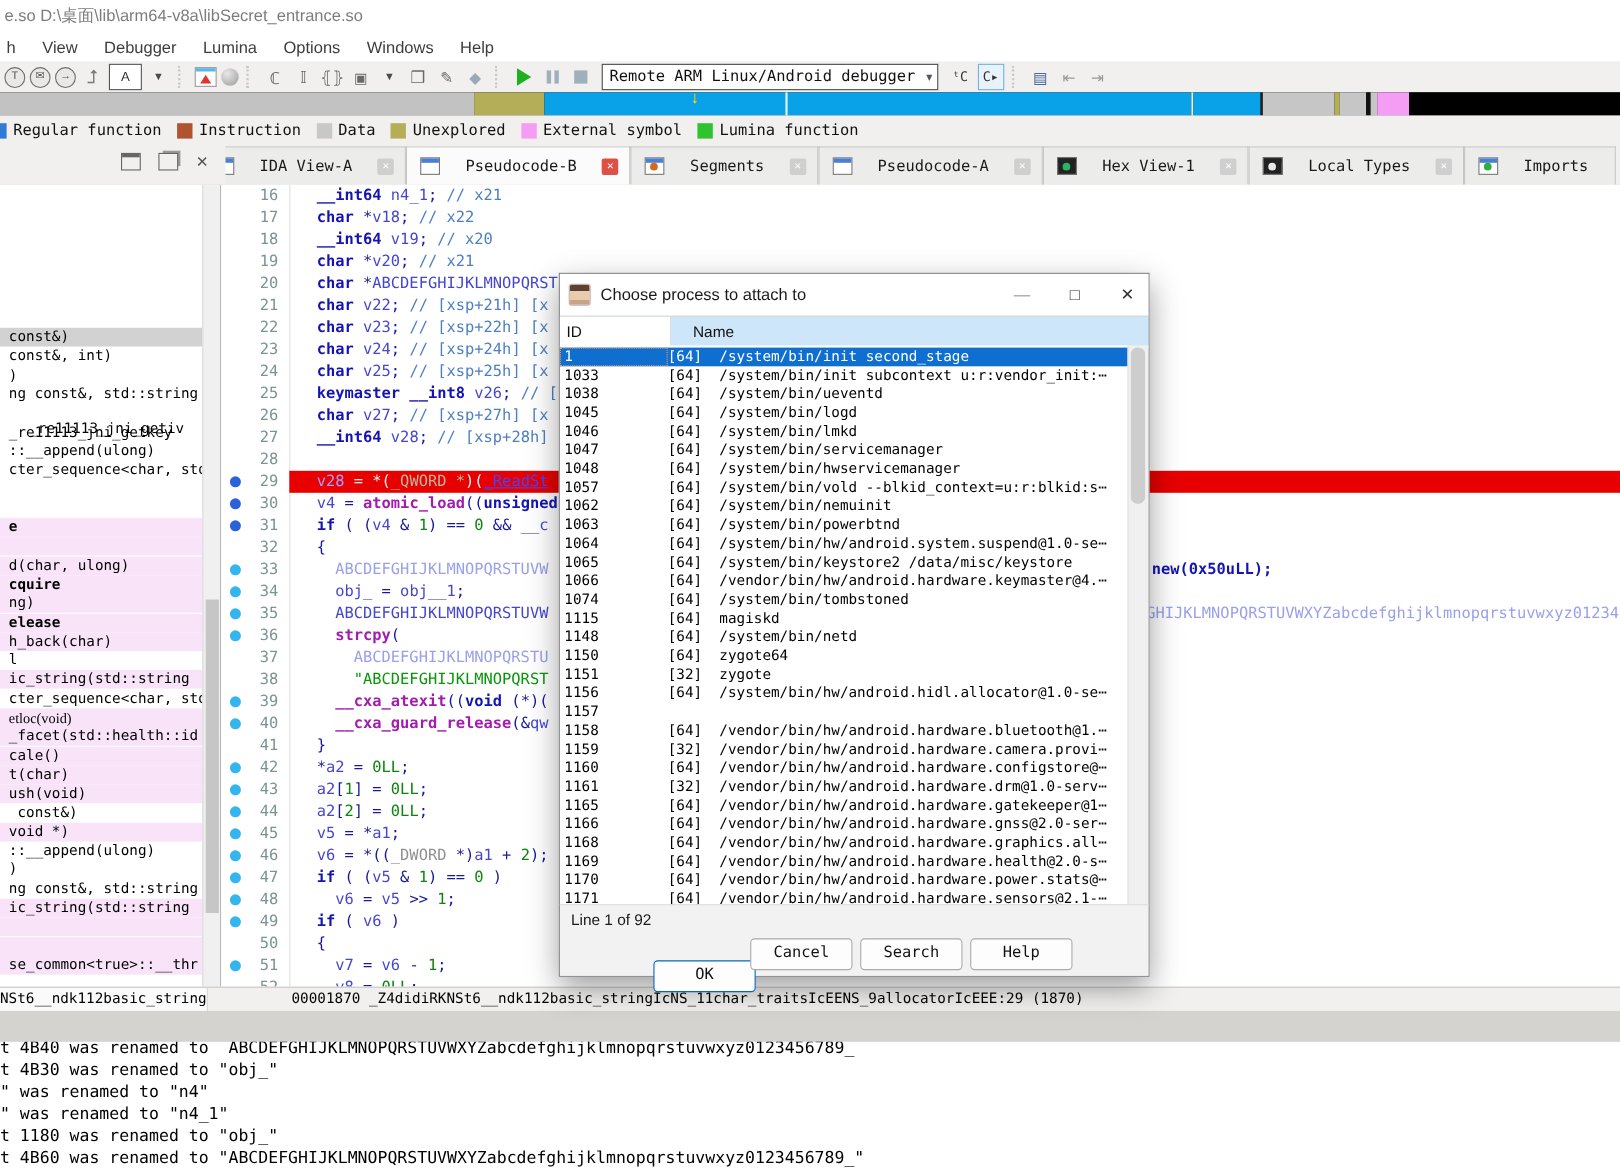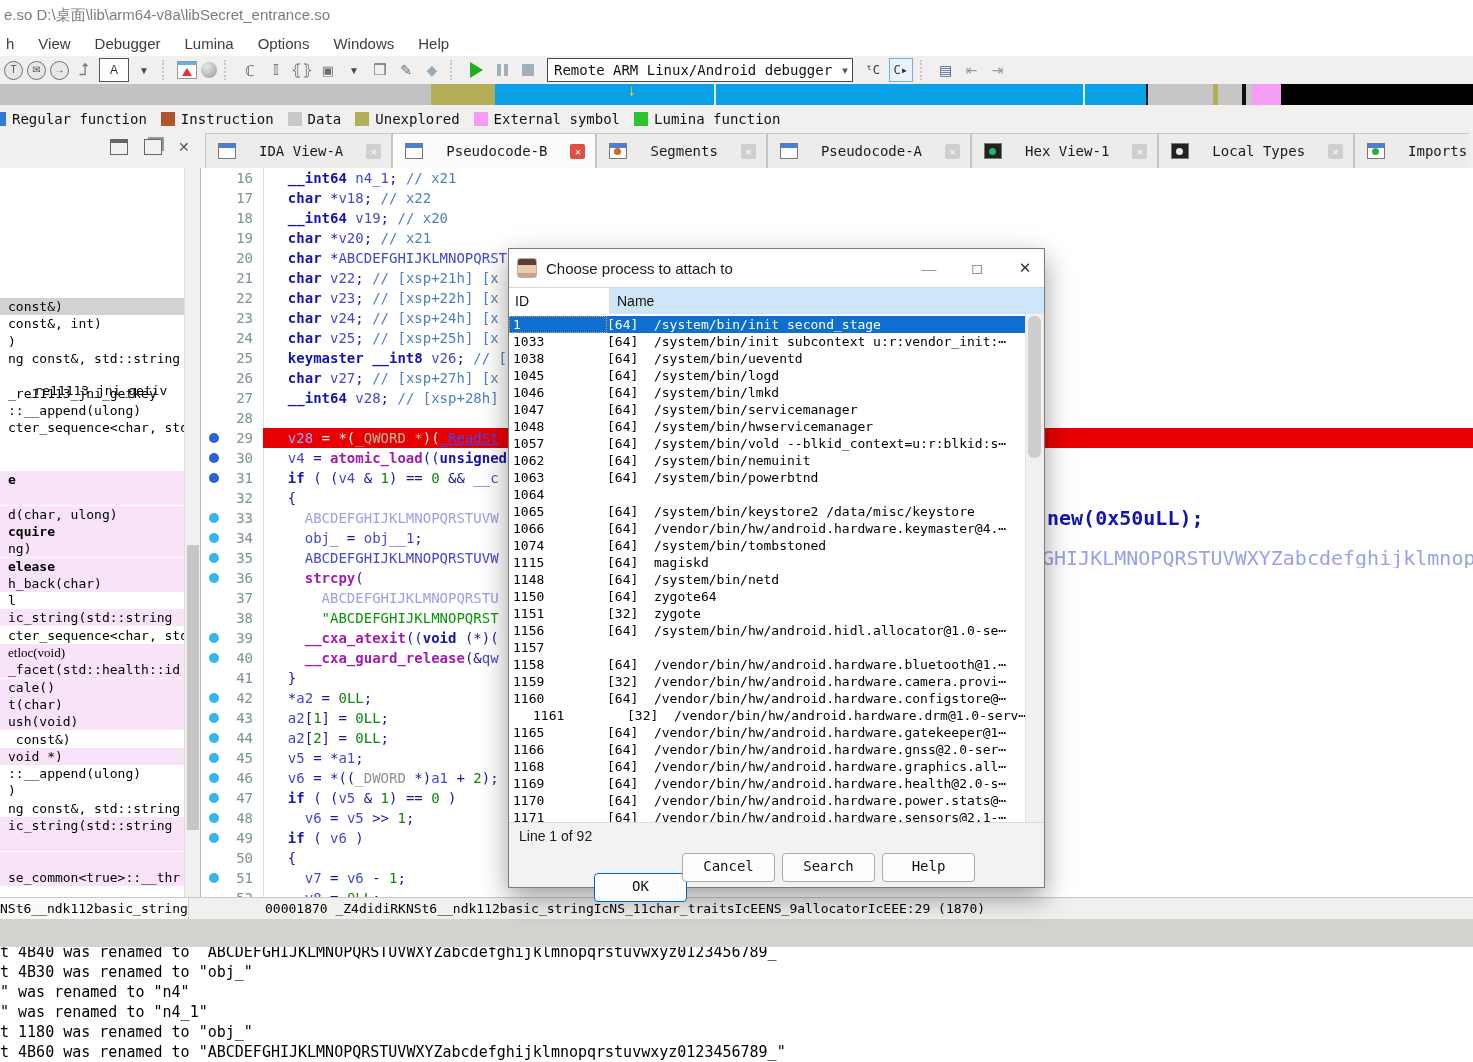--- a/index.html
+++ b/index.html
@@ -55,21 +55,21 @@
 
   
   #tabbar{position:absolute;left:0;top:133px;width:100%;height:35px;background:#f1f0ef;
           border-bottom:1px solid #c6c5c4;}
   #panelbtns{position:absolute;left:110px;top:6px;display:flex;gap:16px;align-items:center;}
   .pb{width:16px;height:14px;position:relative;color:#555;}
   .pb-float{border:1.5px solid #666;}
   .pb-float:before{content:"";position:absolute;left:0;right:0;top:0;height:3px;background:#666;}
   .pb-rest{border:1.5px solid #666;box-shadow:3px -3px 0 -1px #999;}
   .pb-x{font-size:14px;line-height:14px;text-align:center;width:auto;}
-  #tabs{position:absolute;left:205px;top:0;right:4px;height:35px;display:flex;overflow:hidden;}
+  #tabs{position:absolute;left:205px;top:0;right:4px;height:35px;display:flex;overflow:hidden;justify-content:flex-end;}
   .tab{display:flex;align-items:center;gap:9px;padding:0 10px 0 12px;height:34px;background:#ececeb;
        border:1px solid #c6c5c4;border-bottom:none;font-family:"DejaVu Sans Mono",monospace;
        font-size:14px;color:#1a1a1a;white-space:nowrap;}
   .tab.active{background:#fbfbfb;}
   .tab .ticon{width:16px;height:14px;border:1px solid #777;background:#fff;position:relative;flex:0 0 auto;}
   .tab .ticon:before{content:"";position:absolute;left:0;right:0;top:0;height:4px;background:#4a7fd4;}
   .tab .ticon.dark{background:#222;}
   .tab .ticon.dark:before{background:#222;}
   .tab .ticon .dot{position:absolute;left:4px;top:4px;width:7px;height:7px;border-radius:50%;}
   .tab .tclose{width:15px;height:15px;border-radius:2px;background:#cfcfcf;color:#fff;font-size:10px;
@@ -105,21 +105,21 @@
   .cp{color:#18189e;}
   .cc{color:#4e80c0;}
   .cn{color:#0d840d;}
   .ct{color:#909090;}
   .cs{color:#0a960a;}
   .cl{color:#9aa0ea;}
   .rv{color:#a0a0ff;}
   .rw{color:#efefef;}
   .rg{color:#b8b89e;}
   .rb{color:#4444ff;text-decoration:underline;}
-  .frag{position:absolute;font-family:"DejaVu Sans Mono",monospace;font-size:20px;line-height:20px;
+  .frag{position:absolute;font-family:"DejaVu Sans Mono",monospace;font-size:14px;line-height:20px;
         white-space:pre;z-index:1;}
 
   
   #statusbar{position:absolute;left:0;top:897px;width:100%;height:22px;background:#f1f0ef;
              border-top:1px solid #c9c9c9;overflow:hidden;}
   #status-left{position:absolute;left:0;top:0;width:188px;height:22px;background:#fafafa;
                font-family:"DejaVu Sans Mono",monospace;font-size:13px;line-height:21px;color:#000;
                border-right:1px solid #d5d5d5;white-space:nowrap;overflow:hidden;}
   #status-addr{position:absolute;left:265px;top:0;height:22px;font-family:"DejaVu Sans Mono",monospace;
                font-size:13px;line-height:21px;color:#000;white-space:nowrap;}
@@ -136,21 +136,21 @@
                 align-items:center;padding-left:8px;font-size:15px;color:#1a1a1a;}
   #dlg-icon{width:18px;height:18px;border-radius:3px;margin-right:9px;border:1px solid #caa;
         background:linear-gradient(180deg,#5d4032 0 32%,#e9cbae 32% 76%,#c5a487 76%);}
   #dlg-controls{position:absolute;right:8px;top:0;height:38px;display:flex;align-items:center;gap:26px;}
   .dlg-ctl{width:22px;text-align:center;font-size:15px;color:#333;}
   .dlg-ctl.min{color:#999;}
   #dlg-header{position:absolute;left:0;top:38px;right:0;height:27px;background:#cde6f9;
               border-top:1px solid #d8d8d8;border-bottom:1px solid #e3eef8;display:flex;
               font-size:14px;color:#111;line-height:26px;}
   #col-id{width:94px;background:#fff;padding-left:6px;border-right:1px solid #dcdcdc;}
-  #col-name{flex:1;padding-left:7px;}
+  #col-name{flex:1;padding-left:20px;}
   #proclist{position:absolute;left:0;top:65px;width:517px;height:509px;overflow:hidden;background:#fff;}
   .prow{position:absolute;left:0;width:517px;height:17px;font-family:"DejaVu Sans Mono",monospace;
         font-size:13px;line-height:17px;color:#000;white-space:pre;display:flex;}
   .prow .pid{width:94px;padding-left:4px;flex:0 0 auto;}
   .prow .pname{flex:1;overflow:hidden;}
   .prow.sel{background:#0e6fd1;color:#fff;}
   .prow.sel .pid{outline:1px dotted #e8a05a;outline-offset:-1px;}
   #dlg-scroll{position:absolute;right:0;top:65px;width:18px;height:509px;background:#f0f0f0;
               border-left:1px solid #e2e2e2;}
   #dlg-thumb{position:absolute;left:2px;top:2px;width:13px;height:142px;background:#cdcdcd;border-radius:6px;}
@@ -437,34 +437,34 @@
         <div class="prow sel" style="top: 2px;"><span class="pid">1</span><span class="pname">[64]  /system/bin/init second_stage</span></div>
         <div class="prow" style="top: 19px;"><span class="pid">1033</span><span class="pname">[64]  /system/bin/init subcontext u:r:vendor_init:⋯</span></div>
         <div class="prow" style="top: 36px;"><span class="pid">1038</span><span class="pname">[64]  /system/bin/ueventd</span></div>
         <div class="prow" style="top: 53px;"><span class="pid">1045</span><span class="pname">[64]  /system/bin/logd</span></div>
         <div class="prow" style="top: 70px;"><span class="pid">1046</span><span class="pname">[64]  /system/bin/lmkd</span></div>
         <div class="prow" style="top: 87px;"><span class="pid">1047</span><span class="pname">[64]  /system/bin/servicemanager</span></div>
         <div class="prow" style="top: 104px;"><span class="pid">1048</span><span class="pname">[64]  /system/bin/hwservicemanager</span></div>
         <div class="prow" style="top: 121px;"><span class="pid">1057</span><span class="pname">[64]  /system/bin/vold --blkid_context=u:r:blkid:s⋯</span></div>
         <div class="prow" style="top: 138px;"><span class="pid">1062</span><span class="pname">[64]  /system/bin/nemuinit</span></div>
         <div class="prow" style="top: 155px;"><span class="pid">1063</span><span class="pname">[64]  /system/bin/powerbtnd</span></div>
-        <div class="prow" style="top: 172px;"><span class="pid">1064</span></div>
+        <div class="prow" style="top: 172px;"><span class="pid">1064</span><span class="pname">[64]  /system/bin/hw/android.system.suspend@1.0-se⋯</span></div>
         <div class="prow" style="top: 189px;"><span class="pid">1065</span><span class="pname">[64]  /system/bin/keystore2 /data/misc/keystore</span></div>
         <div class="prow" style="top: 206px;"><span class="pid">1066</span><span class="pname">[64]  /vendor/bin/hw/android.hardware.keymaster@4.⋯</span></div>
         <div class="prow" style="top: 223px;"><span class="pid">1074</span><span class="pname">[64]  /system/bin/tombstoned</span></div>
         <div class="prow" style="top: 240px;"><span class="pid">1115</span><span class="pname">[64]  magiskd</span></div>
         <div class="prow" style="top: 257px;"><span class="pid">1148</span><span class="pname">[64]  /system/bin/netd</span></div>
         <div class="prow" style="top: 274px;"><span class="pid">1150</span><span class="pname">[64]  zygote64</span></div>
         <div class="prow" style="top: 291px;"><span class="pid">1151</span><span class="pname">[32]  zygote</span></div>
         <div class="prow" style="top: 308px;"><span class="pid">1156</span><span class="pname">[64]  /system/bin/hw/android.hidl.allocator@1.0-se⋯</span></div>
         <div class="prow" style="top: 325px; flex-direction: column;"><span class="pid">1157</span><span class="pname">[32]  /vendor/bin/hw/android.hardware.audio.service</span></div>
         <div class="prow" style="top: 342px;"><span class="pid">1158</span><span class="pname">[64]  /vendor/bin/hw/android.hardware.bluetooth@1.⋯</span></div>
         <div class="prow" style="top: 359px;"><span class="pid">1159</span><span class="pname">[32]  /vendor/bin/hw/android.hardware.camera.provi⋯</span></div>
         <div class="prow" style="top: 376px;"><span class="pid">1160</span><span class="pname">[64]  /vendor/bin/hw/android.hardware.configstore@⋯</span></div>
-        <div class="prow" style="top: 393px; padding-left: 20px;"><span class="pid">1161</span><span class="pname">[32]  /vendor/bin/hw/android.hardware.drm@1.0-serv⋯</span></div>
+        <div class="prow" style="top: 393px;"><span class="pid">1161</span><span class="pname">[32]  /vendor/bin/hw/android.hardware.drm@1.0-serv⋯</span></div>
         <div class="prow" style="top: 410px;"><span class="pid">1165</span><span class="pname">[64]  /vendor/bin/hw/android.hardware.gatekeeper@1⋯</span></div>
         <div class="prow" style="top: 427px;"><span class="pid">1166</span><span class="pname">[64]  /vendor/bin/hw/android.hardware.gnss@2.0-ser⋯</span></div>
         <div class="prow" style="top: 444px;"><span class="pid">1168</span><span class="pname">[64]  /vendor/bin/hw/android.hardware.graphics.all⋯</span></div>
         <div class="prow" style="top: 461px;"><span class="pid">1169</span><span class="pname">[64]  /vendor/bin/hw/android.hardware.health@2.0-s⋯</span></div>
         <div class="prow" style="top: 478px;"><span class="pid">1170</span><span class="pname">[64]  /vendor/bin/hw/android.hardware.power.stats@⋯</span></div>
         <div class="prow" style="top: 495px;"><span class="pid">1171</span><span class="pname">[64]  /vendor/bin/hw/android.hardware.sensors@2.1-⋯</span></div>
       </div>
     <div id="dlg-scroll">
       <div id="dlg-thumb"></div>
     </div>

